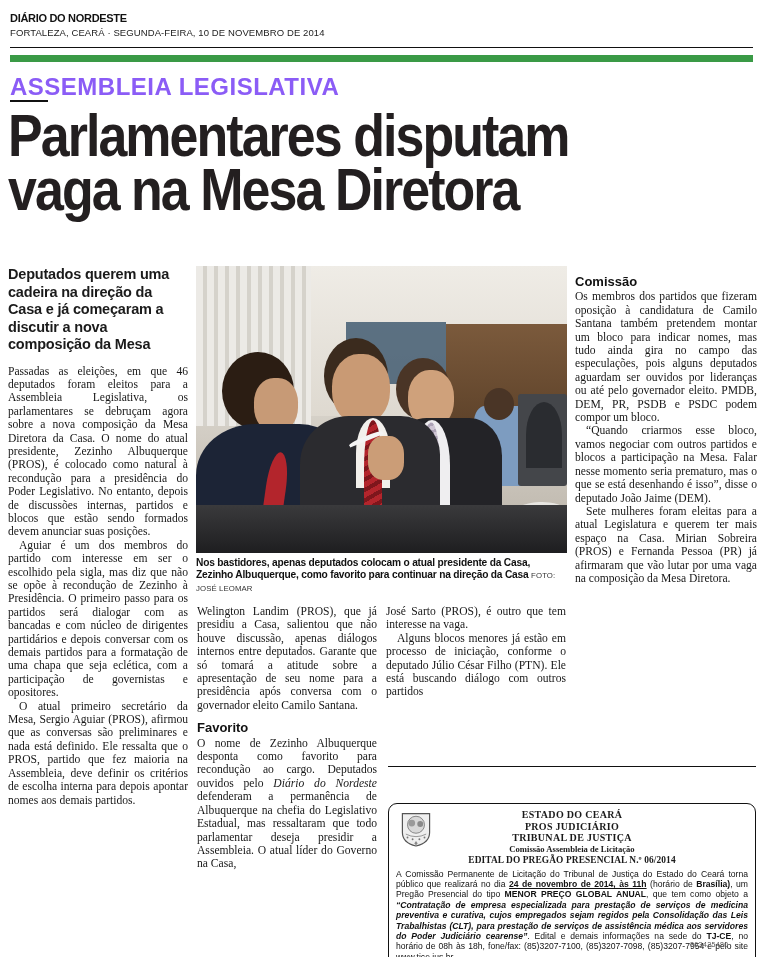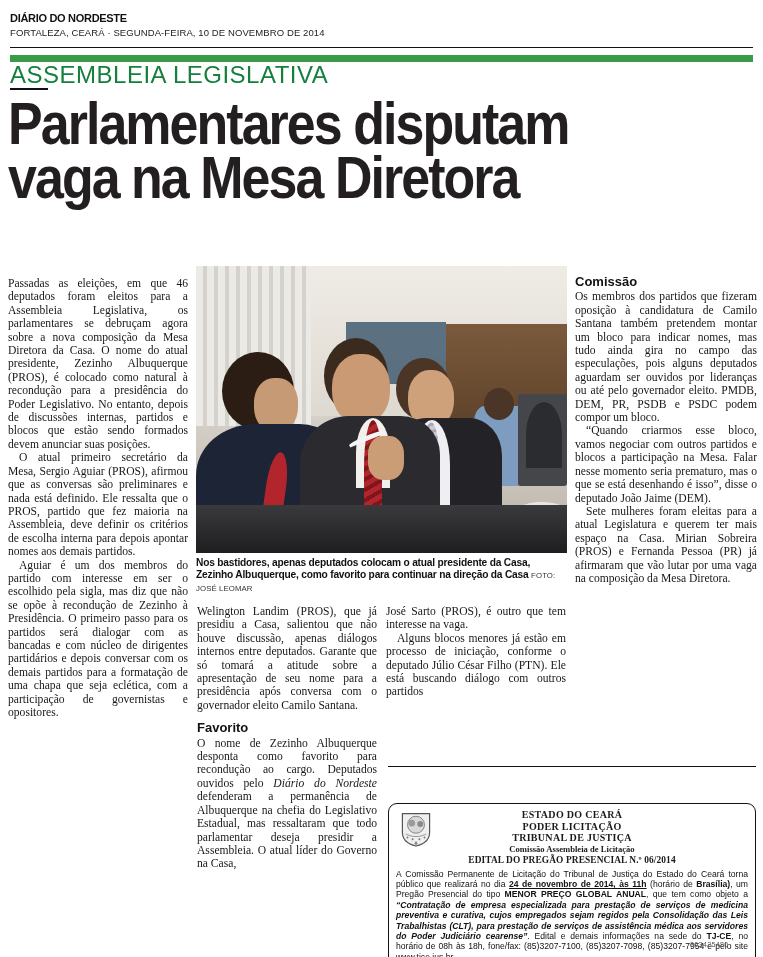--- a/index.html
+++ b/index.html
@@ -24,22 +24,22 @@
     font-family:"Liberation Sans", sans-serif;
     font-size:9.5px;letter-spacing:0.1px;color:#222;margin-top:3px;
   }
   .rule-top{border-top:1.4px solid #111;margin:9px 10px 0 10px;}
 
   
   .kicker-wrap{margin:7px 10px 0 10px;}
   .kicker-bar{height:7px;background:#3a9a46;width:100%;}
   .kicker-text{
     font-family:"Liberation Sans", sans-serif;
-    font-size:24px;font-weight:normal;letter-spacing:0.5px;
-    color:#15803d;margin-top:0;line-height:1.05;
+    font-size:24px;font-weight:bold;letter-spacing:0.5px;
+    color:#8b5cf6;margin-top:12px;line-height:1.05;
   }
   .kicker-underline{width:38px;height:2px;background:#111;margin-top:1px;}
 
   
   .headline{
     font-family:"Liberation Sans", sans-serif;
     font-weight:bold;
     font-size:59px;
     line-height:0.95;
     letter-spacing:-2.2px;
@@ -223,24 +223,25 @@
     </div>
     <div class="caption">
       <span>Nos bastidores, apenas deputados colocam o atual presidente da Casa, Zezinho Albuquerque, como favorito para continuar na direção da Casa</span>
       <span class="credit">FOTO: JOSÉ LEOMAR</span>
     </div>
   </div>
 
   <div class="content">
 
     <div class="col" style="left:0px;width:180px;">
+      <div class="lead">Deputados querem uma cadeira na direção da Casa e já começaram a discutir a nova composição da Mesa</div>
       <div style="height:11px;"></div>
       <p class="first">Passadas as eleições, em que 46 deputados foram eleitos para a Assembleia Legislativa, os parlamentares se debruçam agora sobre a nova composição da Mesa Diretora da Casa. O nome do atual presidente, Zezinho Albuquerque (PROS), é colocado como natural à recondução para a presidência do Poder Legislativo. No entanto, depois de discussões internas, partidos e blocos que estão sendo formados devem anunciar suas posições.</p>
+      <p>Aguiar é um dos membros do partido com interesse em ser o escolhido pela sigla, mas diz que não se opõe à recondução de Zezinho à Presidência. O primeiro passo para os partidos será dialogar com as bancadas e com núcleo de dirigentes partidários e depois conversar com os demais partidos para a formatação de uma chapa que seja eclética, com a participação de governistas e opositores.</p>
       <p>O atual primeiro secretário da Mesa, Sergio Aguiar (PROS), afirmou que as conversas são preliminares e nada está definido. Ele ressalta que o PROS, partido que fez maioria na Assembleia, deve definir os critérios de escolha interna para depois apontar nomes aos demais partidos.</p>
-      <p>Aguiar é um dos membros do partido com interesse em ser o escolhido pela sigla, mas diz que não se opõe à recondução de Zezinho à Presidência. O primeiro passo para os partidos será dialogar com as bancadas e com núcleo de dirigentes partidários e depois conversar com os demais partidos para a formatação de uma chapa que seja eclética, com a participação de governistas e opositores.</p>
     </div>
 
     <div class="col" style="left:189px;top:339px;width:180px;">
       <p class="first">Welington Landim (PROS), que já presidiu a Casa, salientou que não houve discussão, apenas diálogos internos entre deputados. Garante que só tomará a atitude sobre a apresentação de seu nome para a presidência após conversa com o governador eleito Camilo Santana.</p>
       <div class="subhead">Favorito</div>
       <p class="first"><span>O nome de Zezinho Albuquerque desponta como favorito para recondução ao cargo. Deputados ouvidos pelo </span><i>Diário do Nordeste</i><span> defenderam a permanência de Albuquerque na chefia do Legislativo Estadual, mas ressaltaram que todo parlamentar deseja presidir a Assembleia. O atual líder do Governo na Casa,</span></p>
     </div>
 
     <div class="col" style="left:378px;top:339px;width:180px;">
       <p class="first">José Sarto (PROS), é outro que tem interesse na vaga.</p>
@@ -264,21 +265,21 @@
       <circle cx="25" cy="16" r="3.5" fill="#8a8a8a"></circle>
       <path d="M8 28 Q20 34 32 28" stroke="#888" stroke-width="1" fill="none"></path>
       <circle cx="10" cy="32" r="1.1" fill="#777"></circle>
         <circle cx="16" cy="34" r="1.1" fill="#777"></circle>
       <circle cx="24" cy="34" r="1.1" fill="#777"></circle>
         <circle cx="30" cy="32" r="1.1" fill="#777"></circle>
       <path d="M20 36 L22 39 L20 41 L18 39 Z" fill="#888"></path>
     </svg>
     <div class="ad-head">
       <div class="l1">ESTADO DO CEARÁ</div>
-      <div class="l1">PODER LICITAÇÃO</div>
+      <div class="l1">PROS JUDICIÁRIO</div>
       <div class="l2">TRIBUNAL DE JUSTIÇA</div>
       <div class="l3">Comissão Assembleia de Licitação</div>
       <div class="l4">EDITAL DO PREGÃO PRESENCIAL N.º 06/2014</div>
     </div>
     <div class="ad-body"><span>A Comissão Permanente de Licitação do Tribunal de Justiça do Estado do Ceará torna público que realizará no dia </span><u>24 de novembro de 2014, às 11h</u><span> (horário de </span><b>Brasília)</b><span>, um Pregão Presencial do tipo </span><b>MENOR PREÇO GLOBAL ANUAL</b><span>, que tem como objeto a </span><i>“Contratação de empresa especializada para prestação de serviços de medicina preventiva e curativa, cujos empregados sejam regidos pela Consolidação das Leis Trabalhistas (CLT), para prestação de serviços de assistência médica aos servidores do Poder Judiciário cearense”</i><span>. Edital e demais informações na sede do </span><b>TJ-CE</b><span>, no horário de 08h às 18h, fone/fax: (85)3207-7100, (85)3207-7098, (85)3207-7954 e pelo site www.tjce.jus.br.</span></div>
     <div class="ad-foot1">Fortaleza-CE, 07 de novembro de 2014.</div>
     <div class="ad-foot2">PRESIDENTE DA COMISSÃO PERMANENTE DE LICITAÇÃO</div>
   </div>
   <div class="ad-code">363425480</div>
 

